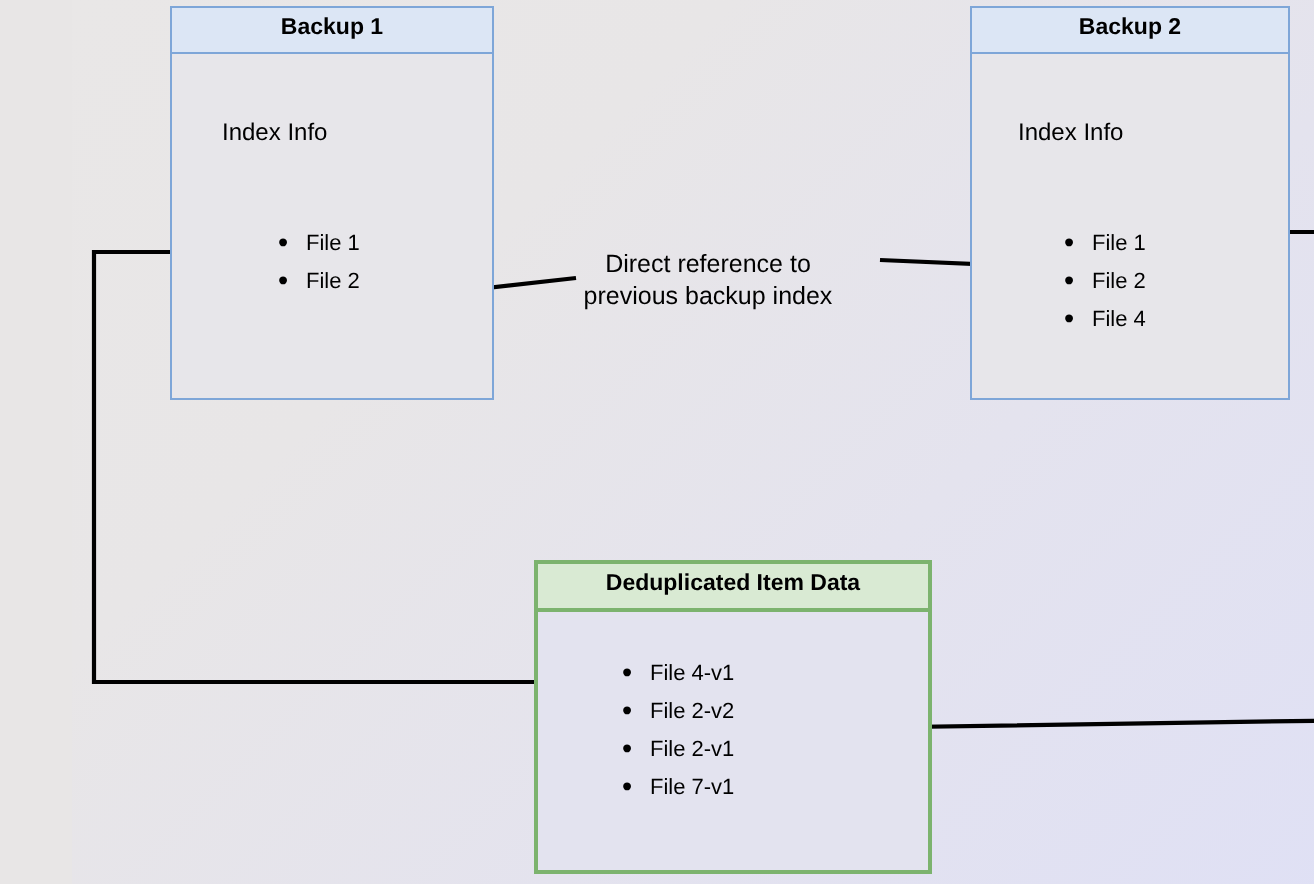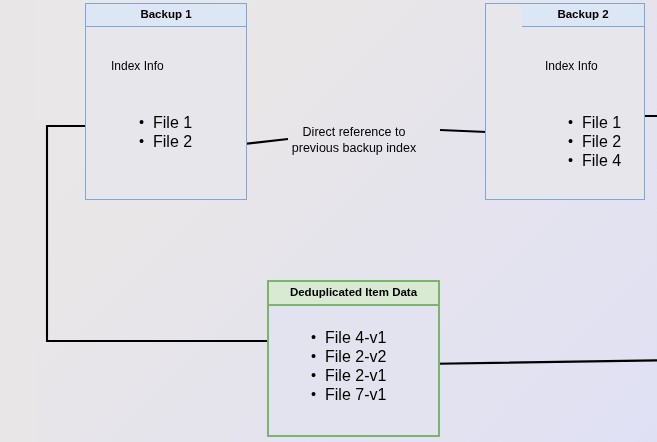--- a/index.html
+++ b/index.html
@@ -80,21 +80,21 @@
   }
 
   .bullet-list {
     position: absolute;
     margin: 0;
     padding: 0;
     list-style: none;
   }
   .bullet-list li {
     position: relative;
-    font-size: 16px;
+    font-size: 11px;
     line-height: 19px;
     color: #000;
     white-space: nowrap;
     padding-left: 14px;
   }
   .bullet-list li::before {
     content: "\2022";
     position: absolute;
     left: 0;
     top: 0;
@@ -139,33 +139,33 @@
     <div class="bx-header">Backup 1</div>
     <div class="bx-body" style="height:170px;">
       <div class="index-label" style="left:25px; top:33px;">Index Info</div>
       <ul class="bullet-list" style="left:53px; top:86px;">
         <li>File 1</li>
         <li>File 2</li>
       </ul>
     </div>
   </div>
 
-  <div class="box blue" style="left:449px; top:3px; width:160px; height:197px;padding-left:36px;">
+  <div class="box blue" style="left:449px; top:3px; width:160px; height:197px;">
     <div class="bx-header">Backup 2</div>
     <div class="bx-body" style="height:170px;">
       <div class="index-label" style="left:23px; top:33px;">Index Info</div>
       <ul class="bullet-list" style="left:46px; top:86px;">
         <li>File 1</li>
         <li>File 2</li>
         <li>File 4</li>
       </ul>
     </div>
   </div>
 
-  <div class="box green" style="left:231px; top:280px; width:173px; height:157px;">
+  <div class="box green" style="left:231px; top:280px; width:199px; height:157px;">
     <div class="bx-header">Deduplicated Item Data</div>
     <div class="bx-body" style="height:130px;">
       <ul class="bullet-list" style="left:42px; top:22px;">
         <li>File 4-v1</li>
         <li>File 2-v2</li>
         <li>File 2-v1</li>
         <li>File 7-v1</li>
       </ul>
     </div>
   </div>

